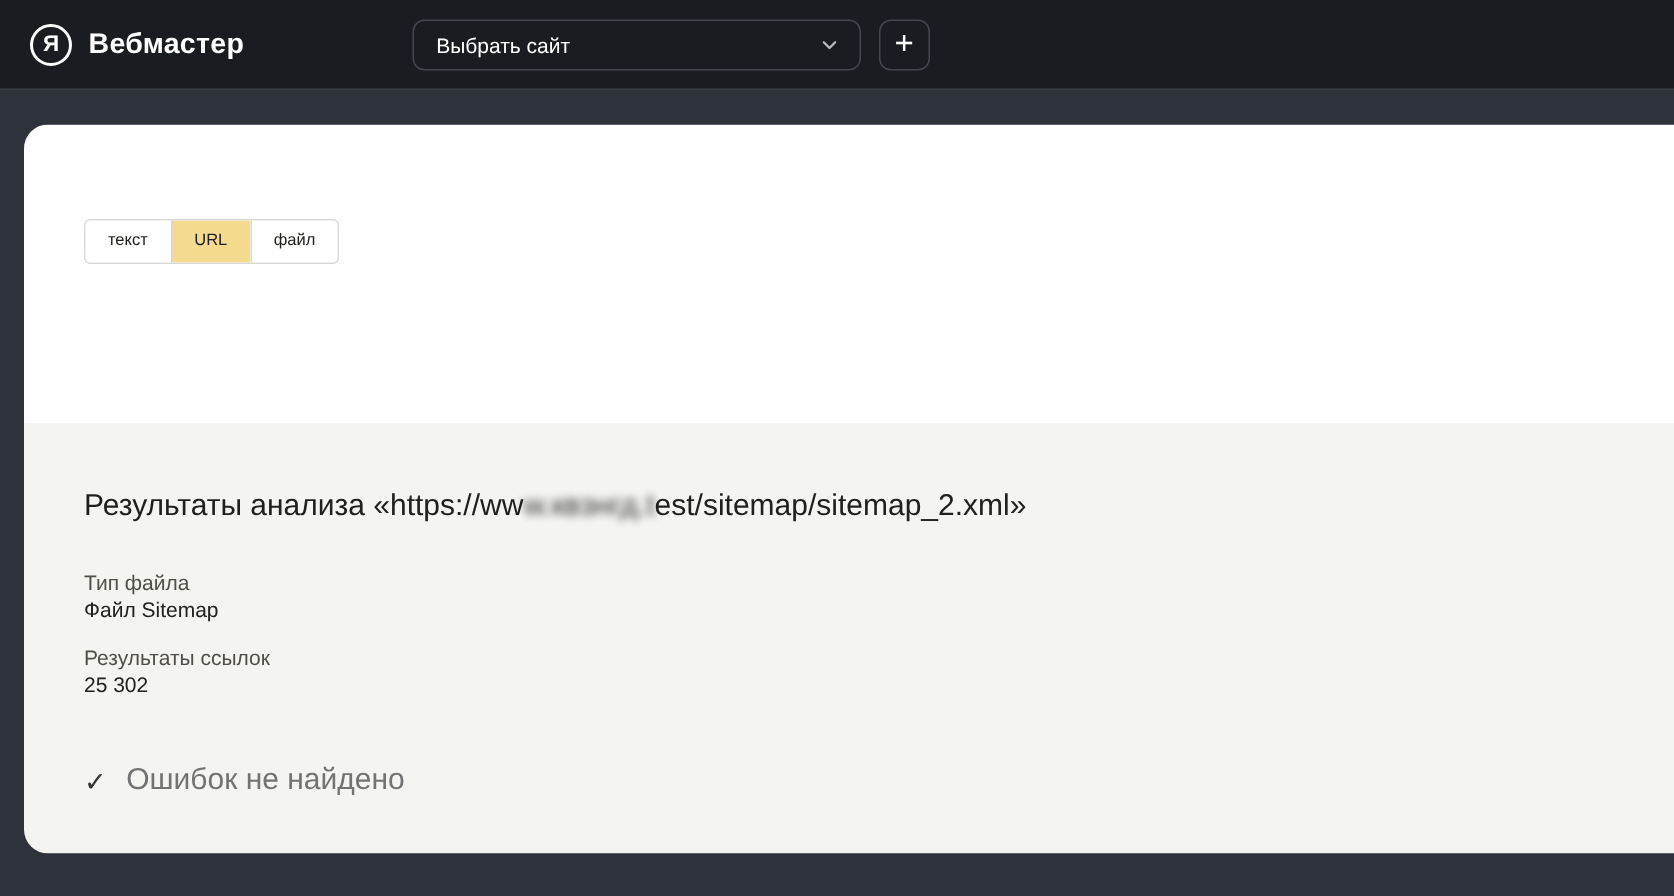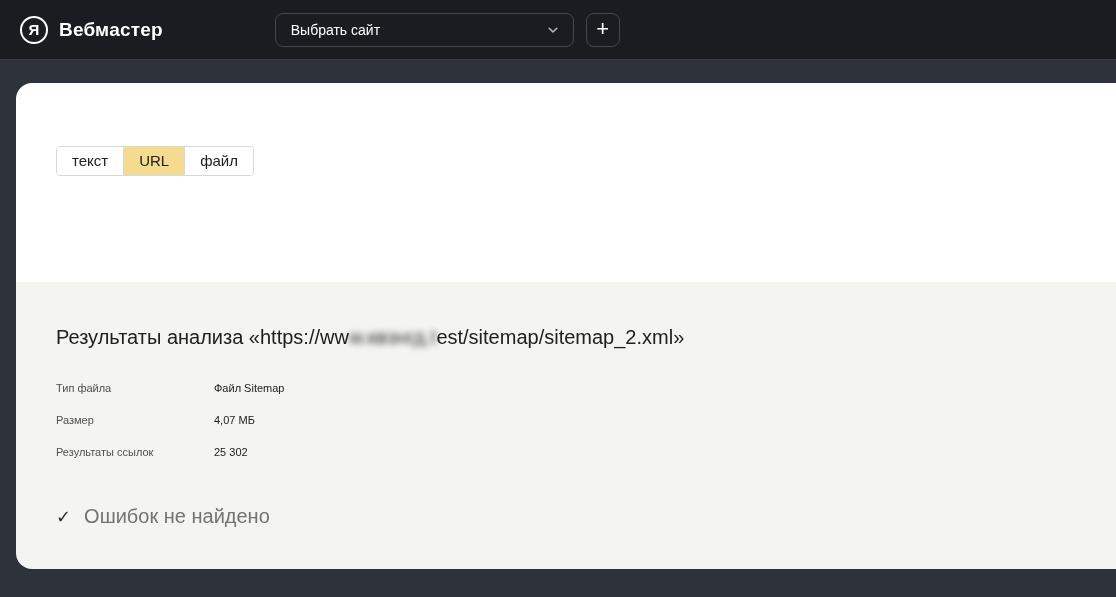--- a/index.html
+++ b/index.html
@@ -59,21 +59,21 @@
     color: #b9b9b9; font-size: 10px; font-weight: 400; cursor: pointer;
     margin-top: 2px; flex: none;
   }
 
   .tabs {
     margin-top: 23px; display: inline-flex;
     border: 1px solid #d8d8d4; border-radius: 4px; overflow: hidden;
     background: #fff;
   }
   .tab {
-    height: 28px; line-height: 27px; padding: 0 15px; font-size: 15px;
+    height: 28px; line-height: 27px; padding: 0 15px; font-size: 11px;
     color: #21201c; cursor: pointer; background: #fff; user-select: none;
   }
   .tab + .tab { border-left: 1px solid #d8d8d4; }
   .tab.active { background: #f5db90; }
 
   .input-row { margin-top: 26px; display: flex; align-items: center; }
   .url-field {
     width: 407px; height: 30px; background: #fff;
     border: 1px solid #d6d6d2; border-radius: 2px;
     display: flex; align-items: center; padding: 0 9px 0 10px;
@@ -91,21 +91,21 @@
 
   
   .results { flex: 1; background: #f4f4f1; padding: 43px 40px 2px 40px; }
   .results-title {
     margin: 0; font-size: 20px; font-weight: 400; color: #20201c;
     white-space: nowrap; line-height: 24px;
   }
   .redacted-lg { filter: blur(3px); opacity: 0.9; }
 
   .meta-table { margin-top: 30px; }
-  .meta-row { display: flex; font-size: 11px; line-height: 18px; margin-bottom: 14px; }
+  .meta-row { display: flex; font-size: 14px; line-height: 18px; margin-bottom: 14px; flex-direction: column; }
   .meta-label { width: 158px; color: #504f49; flex: none; }
   .meta-value { color: #21201c; }
 
   .status-line { margin-top: 44px; display: flex; align-items: center; gap: 13px; }
   .status-check { font-size: 18px; font-weight: bold; color: #32312d; line-height: 1; }
   .status-text { font-size: 20px; color: #737373; }
 </style>
 </head>
 <body>
 
@@ -145,24 +145,20 @@
 
   <section class="results">
     <h2 class="results-title"><span>Результаты анализа «https://ww</span><span class="redacted-lg">w.квзнгд.t</span><span>est/sitemap/sitemap_2.xml»</span></h2>
 
     <div class="meta-table">
       <div class="meta-row">
         <div class="meta-label">Тип файла</div>
         <div class="meta-value">Файл Sitemap</div>
       </div>
       <div class="meta-row">
-        <div class="meta-label">Размер</div>
-        <div class="meta-value">4,07 МБ</div>
-      </div>
-      <div class="meta-row">
         <div class="meta-label">Результаты ссылок</div>
         <div class="meta-value">25 302</div>
       </div>
     </div>
 
     <div class="status-line">
       <span class="status-check">✓</span>
       <span class="status-text">Ошибок не найдено</span>
     </div>
   </section>

